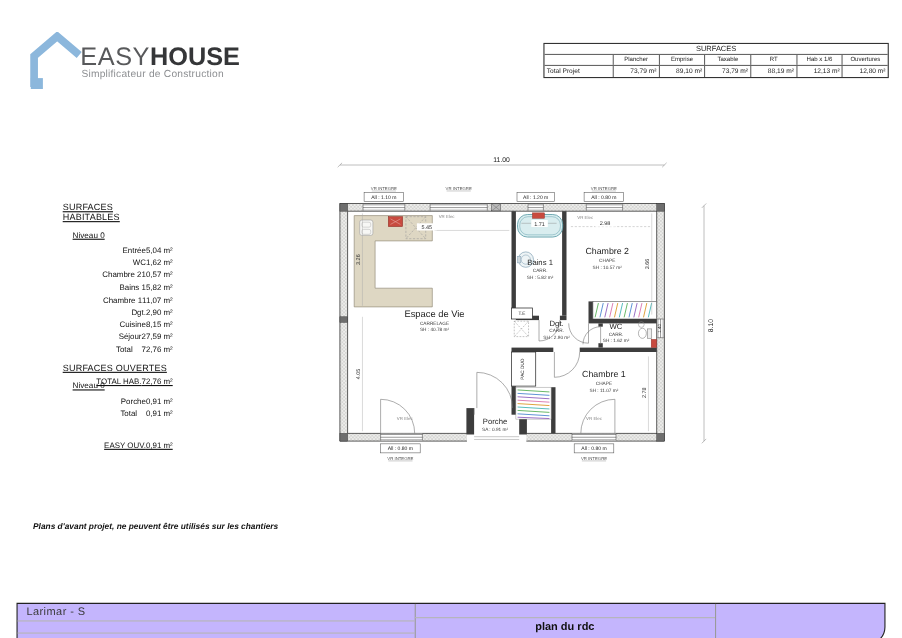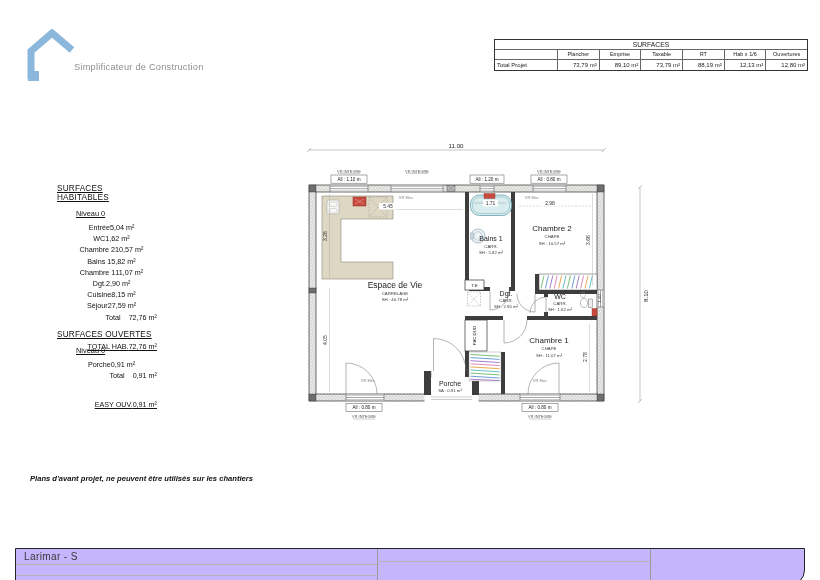--- a/index.html
+++ b/index.html
@@ -19,22 +19,22 @@
   .st-title{text-align:center;font-size:6.8px;line-height:9px;height:9px}
   .st-row{display:flex;border-top:1px solid #666}
   .st-lc{width:62px;font-size:6px;padding-left:2px;line-height:9px}
   .st-c{flex:1;border-left:1px solid #666;font-size:5.5px;text-align:center;line-height:9px;overflow:hidden}
   .st-vals .st-c{font-size:6px;text-align:right;padding-right:2px;line-height:10px}
   .st-vals .st-lc{line-height:10px}
 
   
   .panel{position:absolute;font-size:7.2px;color:#111}
   .ptitle{font-size:8.2px;letter-spacing:.2px;margin-bottom:7px;font-weight:normal}
-  .plevel{margin-left:19px;font-size:7.4px;margin-bottom:4px}
-  .srow{display:flex;justify-content:center;margin-left:9px;line-height:11.2px}
+  .plevel{margin-left:9px;font-size:7.4px;margin-bottom:4px}
+  .srow{display:flex;justify-content:flex-end;margin-left:9px;line-height:11.2px}
   .srow.total{justify-content:flex-end}
   .srow.total .tlabel{margin-right:8px}
   .srow.grand{justify-content:flex-end;margin-top:18px}
 
   
   .note{position:absolute;left:30px;top:474px;font-size:7.6px;font-weight:bold;font-style:italic;color:#111}
   .fbox{position:absolute;left:15px;top:548px;width:790px;height:38px;border:1.2px solid #222;
         border-radius:0 0 16px 0;background:#c4b5fd}
   .vl{position:absolute;top:0;bottom:0;width:1px;background:#9a9a9a}
   .hl{position:absolute;height:1px;background:#b5b5b5}
@@ -54,20 +54,23 @@
   .eq{font-size:4.3px;text-anchor:middle;fill:#222}
 </style>
 </head>
 <body>
 
 <div class="abs" style="left:26px;top:29px;width:200px;height:52px">
   <svg width="50" height="52" viewBox="0 0 50 52" style="position:absolute;left:0;top:0">
     <path d="M5,50 V22 L26,4 L46,21" fill="none" stroke="#8cb7dc" stroke-width="7"></path>
     <rect x="2" y="42" width="11" height="10" fill="#8cb7dc"></rect>
   </svg>
+  <div class="abs" style="left:47px;top:9px;white-space:nowrap">
+    <span class="brand1">EASY</span><span class="brand2">HOUSE</span>
+  </div>
   <div class="abs tagline" style="left:48px;top:33px">Simplificateur de Construction</div>
 </div>
 
 <div class="stable">
   <div class="st-title">SURFACES</div>
   <div class="st-row st-head">
     <div class="st-lc"></div>
     <div class="st-c">Plancher</div>
     <div class="st-c">Emprise</div>
     <div class="st-c">Taxable</div>
@@ -378,13 +381,14 @@
 
 <div class="note">Plans d'avant projet, ne peuvent être utilisés sur les chantiers</div>
 
 <div class="fbox">
   <div class="vl" style="left:361px"></div>
   <div class="vl" style="left:634px"></div>
   <div class="hl" style="left:0;width:361px;top:15px"></div>
   <div class="hl" style="left:0;width:361px;top:26px"></div>
   <div class="hl" style="left:361px;width:273px;top:12px"></div>
   <div class="fproj">Larimar - S</div>
+  <div class="fplan">plan du rdc</div>
 </div>
 
 </body></html>

